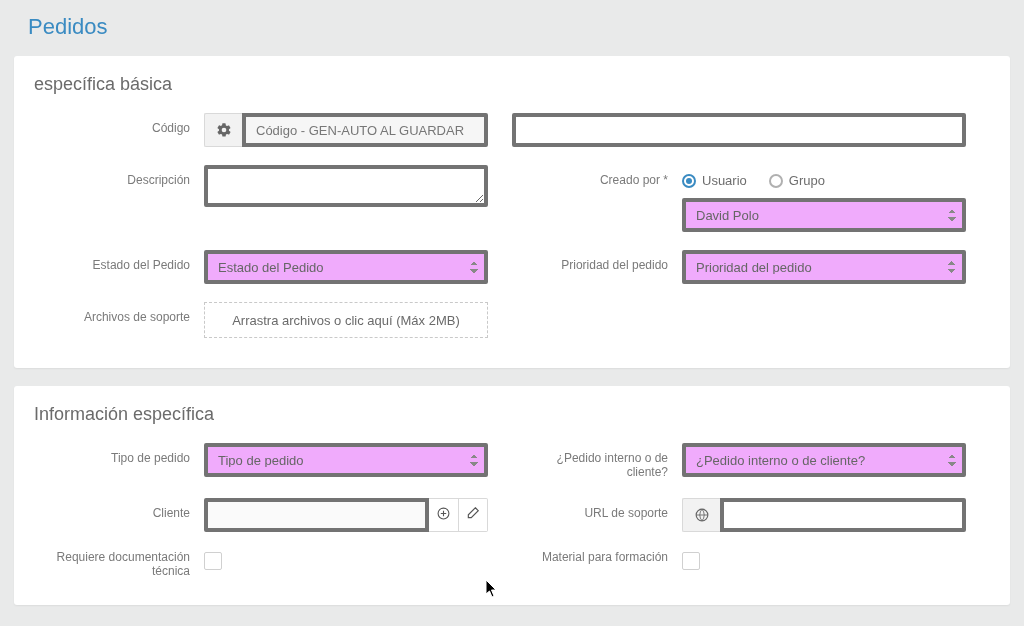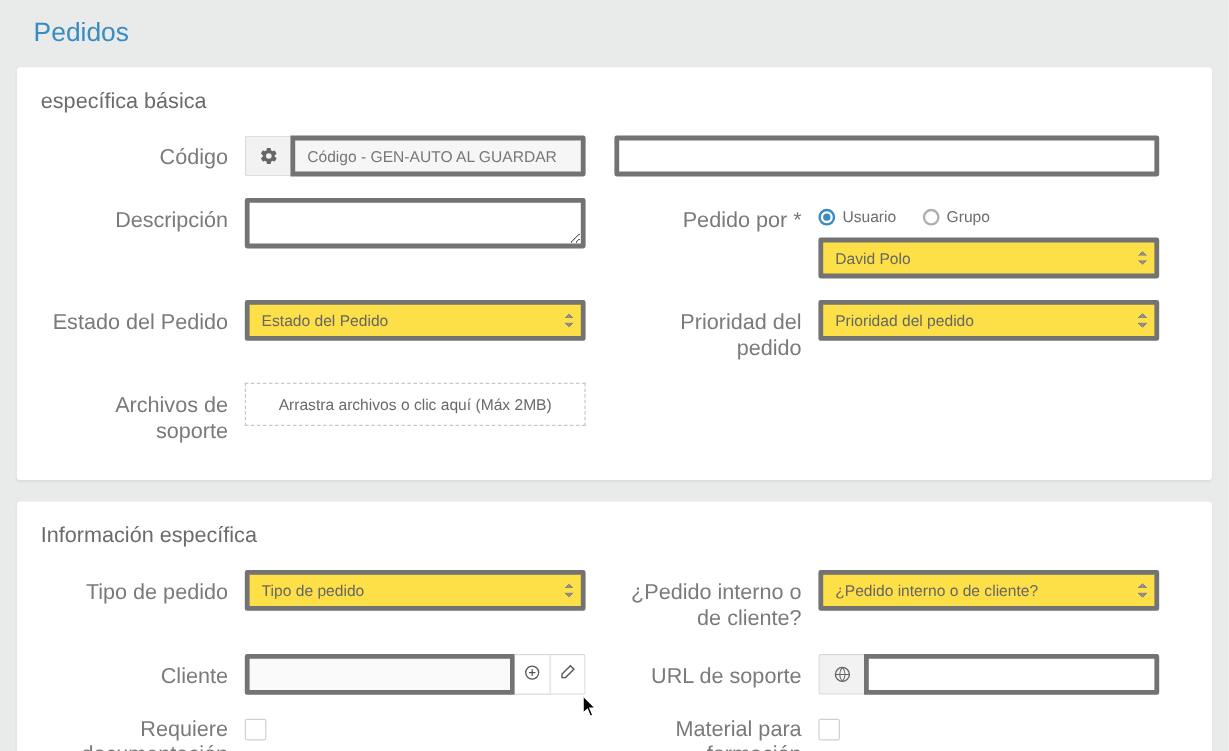--- a/index.html
+++ b/index.html
@@ -39,21 +39,21 @@
     .col {
       width: 50%;
       display: flex;
       align-items: flex-start;
     }
     .label {
       width: 170px;
       min-width: 170px;
       text-align: right;
       color: #7a7a7a;
-      font-size: 18px;
+      font-size: 12px;
       padding-right: 14px;
       padding-top: 8px;
       line-height: 1.2;
     }
     .field {
       flex: 1;
       padding-right: 24px;
     }
     .input, select, textarea, .lookup-box {
       width: 100%;
@@ -89,21 +89,21 @@
       color: #777;
       display: flex;
       align-items: center;
     }
     .select {
       position: relative;
     }
     .select select {
       appearance: none;
       -webkit-appearance: none;
-      background: #fde047;
+      background: #f0abfc;
       padding-right: 44px;
     }
     .select::after {
       content: "";
       position: absolute;
       right: 10px;
       top: 50%;
       transform: translateY(-50%);
       width: 8px; height: 12px;
       background:
@@ -196,21 +196,21 @@
   </div>
 
   <div class="row">
     <div class="col">
       <div class="label">Descripción</div>
       <div class="field">
         <textarea style=""></textarea>
       </div>
     </div>
     <div class="col">
-      <div class="label">Pedido por *</div>
+      <div class="label">Creado por *</div>
       <div class="stacked-field">
         <div class="radio-group">
           <div class="radio-item">
             <span class="radio-outer selected"></span>
             <span>Usuario</span>
           </div>
           <div class="radio-item">
             <span class="radio-outer"></span>
             <span>Grupo</span>
           </div>

